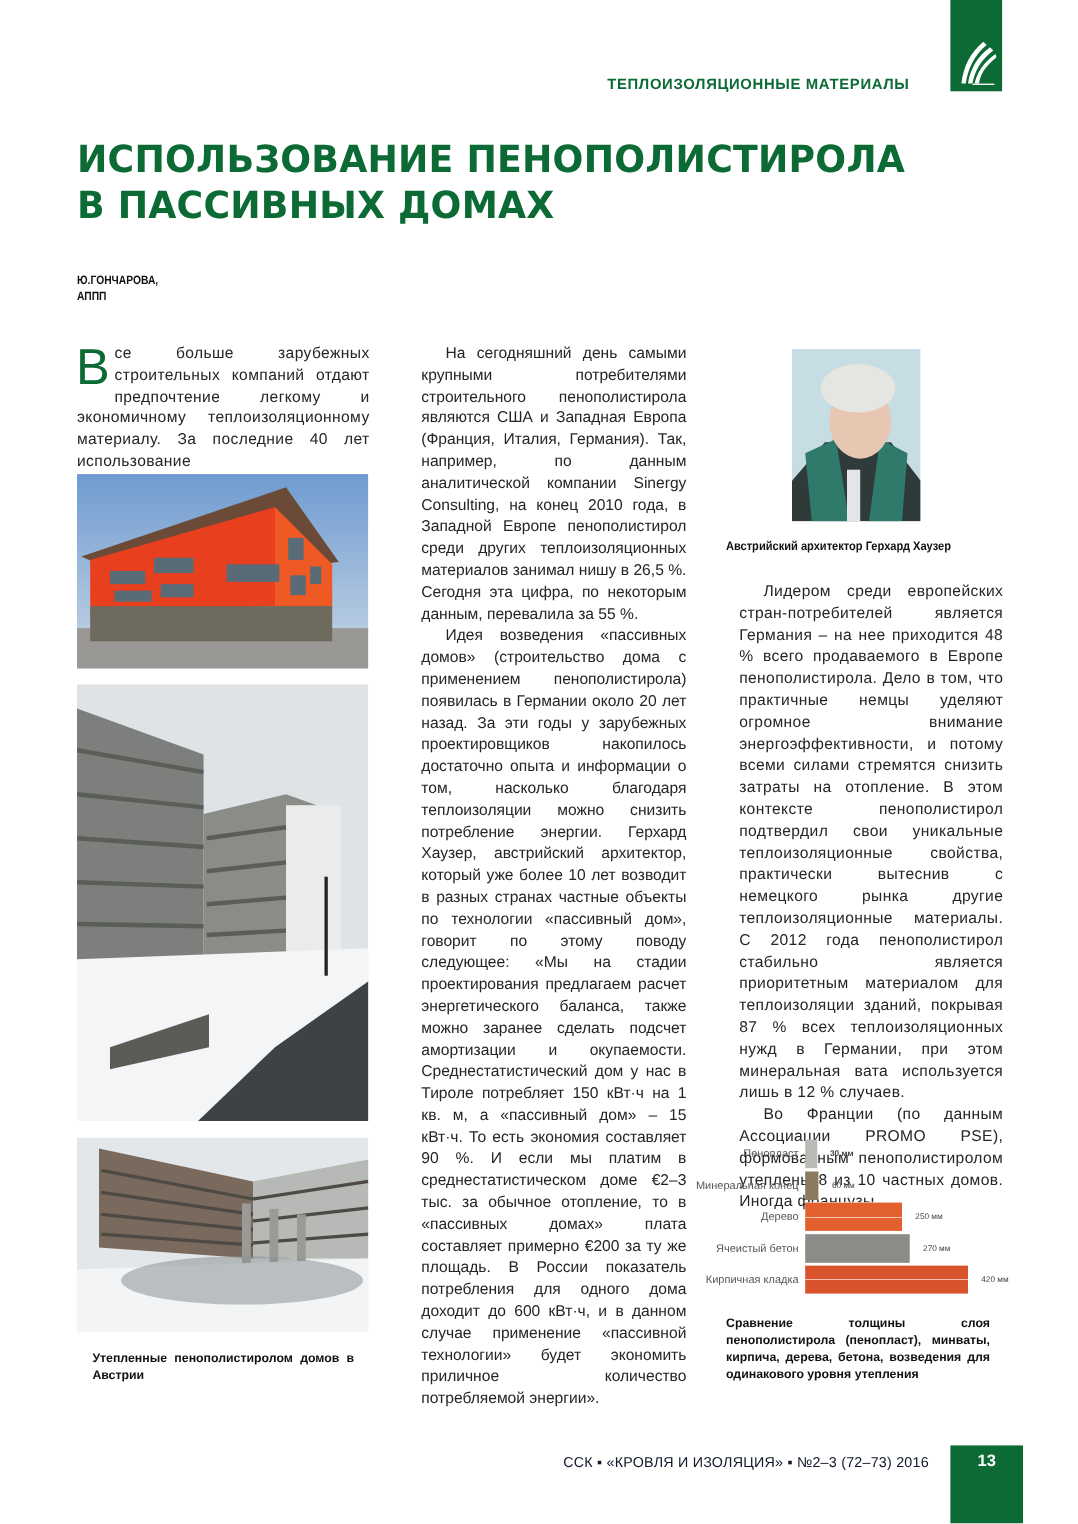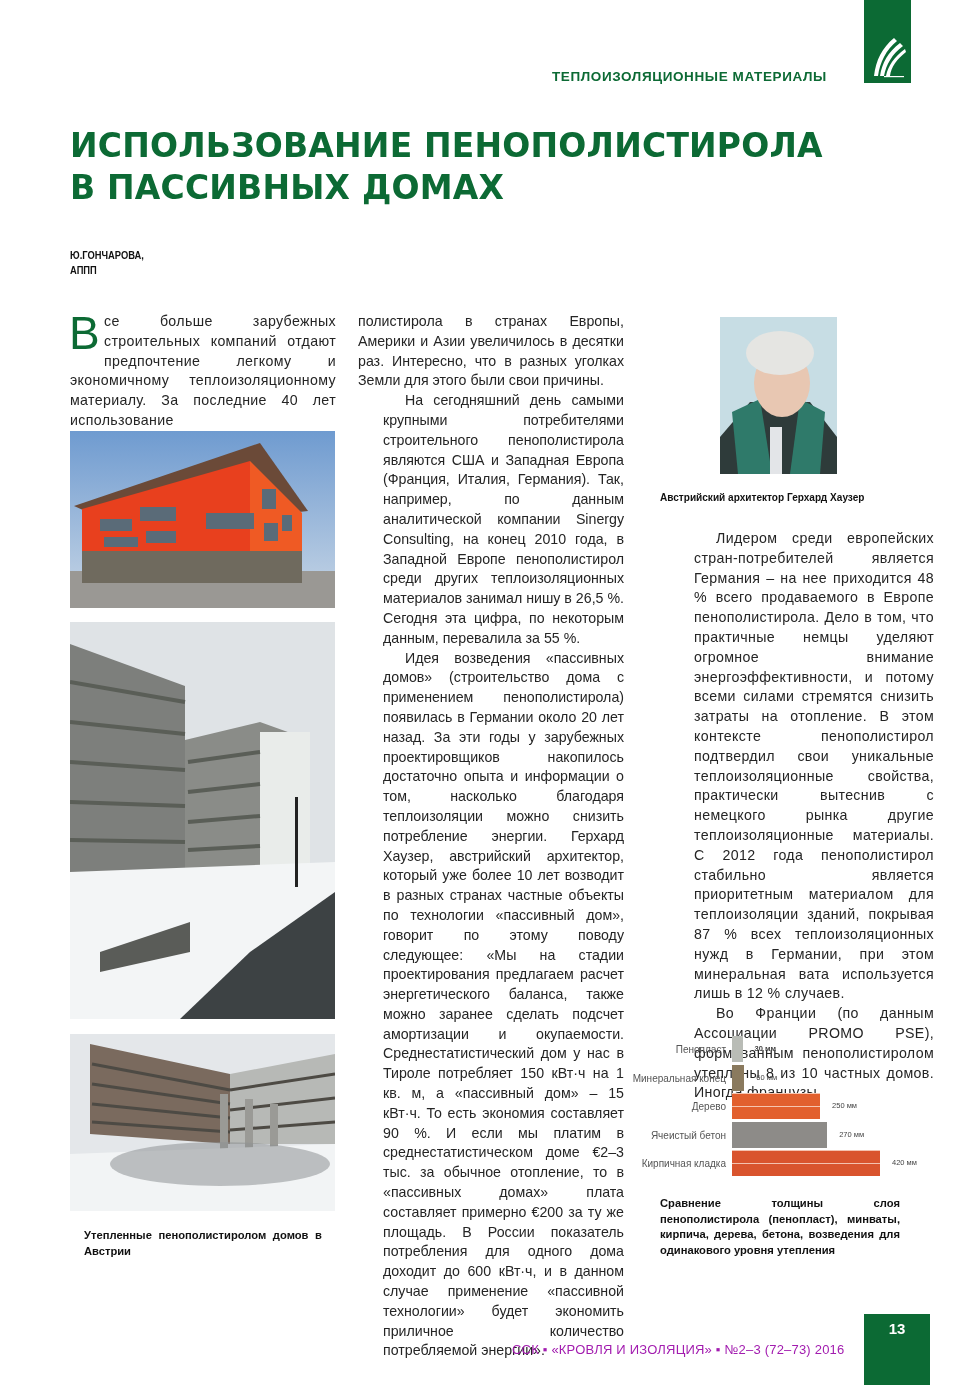--- a/index.html
+++ b/index.html
@@ -12,40 +12,40 @@
   .section-label { left: 552px; top: 69px; font-weight: bold; font-size: 13.5px; color: #0c6a34; letter-spacing: 0.6px; }
   .title { left: 70px; top: 124px; width: 800px; font-family: "DejaVu Sans", sans-serif; font-weight: bold;
            font-size: 34px; line-height: 42px; color: #0c6a34; letter-spacing: 0.2px; transform: scaleX(0.97); transform-origin: left top; }
   .author { left: 70px; top: 248px; font-weight: bold; font-size: 11px; line-height: 15px; color: #111; transform: scaleX(0.85); transform-origin: left top; }
   
   .col { font-size: 14.2px; line-height: 19.8px; color: #252525; text-align: justify; }
   .col p { margin: 0; }
   .col p.ind { text-indent: 22px; margin-left: 25px; }
   .col1 { left: 70px; top: 312px; width: 266px; }
   .col2 { left: 358px; top: 312px; width: 266px; }
-  .col3 { left: 669px; top: 529px; width: 265px; letter-spacing: 0.35px; }
+  .col3 { left: 647px; top: 529px; width: 265px; letter-spacing: 0.35px; }
   .dropcap { float: left; font-size: 46px; line-height: 38px; color: #0c6a34; margin: 2px 4px 0 -1px; font-weight: normal; }
   .col1 p { letter-spacing: 0.35px; }
   
   .photo { overflow: hidden; }
   .p-red { left: 70px; top: 431px; width: 265px; height: 177px; }
   .p-snow1 { left: 70px; top: 622px; width: 265px; height: 397px; }
   .p-snow2 { left: 70px; top: 1034px; width: 265px; height: 177px; }
   .p-portrait { left: 720px; top: 317px; width: 117px; height: 157px; }
   .caption { font-weight: bold; font-size: 11.2px; line-height: 15.5px; color: #111; }
   .cap-austria { left: 84px; top: 1228px; width: 238px; text-align: justify; text-align-last: left; }
   .cap-architect { left: 660px; top: 490px; white-space: nowrap; transform: scaleX(0.9); transform-origin: left top; }
   .cap-chart { left: 660px; top: 1196px; width: 240px; text-align: justify; text-align-last: left; }
   
   .chart { left: 648px; top: 1034px; width: 264px; height: 150px; }
   .chart .lbl { position: absolute; right: 186px; font-size: 10px; color: #555; white-space: nowrap; }
   .chart .bar { position: absolute; left: 84px; }
   .chart .val { position: absolute; font-size: 7.5px; color: #444; white-space: nowrap; }
   
-  .footer-text { left: 512px; top: 1322px; font-size: 13px; color: #a21caf; letter-spacing: 0.2px; margin-top: 20px; }
+  .footer-text { left: 512px; top: 1322px; font-size: 13px; color: #0f172a; letter-spacing: 0.2px; }
   .page-box { left: 864px; top: 1314px; width: 66px; height: 71px; background: #0c6a34; }
   .page-num { position: absolute; left: 0; width: 100%; top: 6px; text-align: center; color: #fff; font-weight: bold; font-size: 15px; }
 </style>
 </head>
 <body>
 
 <div class="abs logo-box">
   <svg width="36" height="48" viewBox="0 0 36 48">
     <path d="M4 44 C6 28 12 16 24 6 L27 9 C16 18 10 30 8 44 Z" fill="#fff"></path>
     <path d="M10 44 C12 31 18 20 30 11 L33 14 C22 22 16 33 14 44 Z" fill="#fff"></path>
@@ -135,21 +135,20 @@
     <rect x="150" y="60" width="8" height="60" fill="#9a9a96"></rect>
       <rect x="175" y="65" width="8" height="55" fill="#9a9a96"></rect>
       <rect x="200" y="70" width="8" height="50" fill="#9a9a96"></rect>
     <polygon points="0,120 265,110 265,177 0,177" fill="#f2f4f5"></polygon>
     <ellipse cx="150" cy="130" rx="110" ry="22" fill="#8e9194" opacity="0.55"></ellipse>
   </svg>
 </div>
 <div class="abs caption cap-austria">Утепленные пенополистиролом домов в Австрии</div>
 
 <div class="abs col col2">
-  <p>полистирола в странах Европы, Америки и Азии увеличилось в десятки раз. Интересно, что в разных уголках Земли для этого были свои причины.</p>
   <p class="ind">На сегодняшний день самыми крупными потребителями строительного пенополистирола являются США и Западная Европа (Франция, Италия, Германия). Так, например, по данным аналитической компании Sinergy Consulting, на конец 2010 года, в Западной Европе пенополистирол среди других теплоизоляционных материалов занимал нишу в 26,5 %. Сегодня эта цифра, по некоторым данным, перевалила за 55 %.</p>
   <p class="ind">Идея возведения «пассивных домов» (строительство дома с применением пенополистирола) появилась в Германии около 20 лет назад. За эти годы у зарубежных проектировщиков накопилось достаточно опыта и информации о том, насколько благодаря теплоизоляции можно снизить потребление энергии. Герхард Хаузер, австрийский архитектор, который уже более 10 лет возводит в разных странах частные объекты по технологии «пассивный дом», говорит по этому поводу следующее: «Мы на стадии проектирования предлагаем расчет энергетического баланса, также можно заранее сделать подсчет амортизации и окупаемости. Среднестатистический дом у нас в Тироле потребляет 150 кВт·ч на 1 кв. м, а «пассивный дом» – 15 кВт·ч. То есть экономия составляет 90 %. И если мы платим в среднестатистическом доме €2–3 тыс. за обычное отопление, то в «пассивных домах» плата составляет примерно €200 за ту же площадь. В России показатель потребления для одного дома доходит до 600 кВт·ч, и в данном случае применение «пассивной технологии» будет экономить приличное количество потребляемой энергии».</p>
 </div>
 
 <div class="abs photo p-portrait">
   <svg width="117" height="157" viewBox="0 0 117 157" preserveAspectRatio="none">
     <rect width="117" height="157" fill="#c7dde4"></rect>
     <polygon points="0,120 30,85 90,85 117,120 117,157 0,157" fill="#2e3b3a"></polygon>
     <polygon points="12,95 40,82 52,157 18,157" fill="#2f7a6a"></polygon>
     <polygon points="80,82 105,95 100,157 70,157" fill="#2f7a6a"></polygon>

